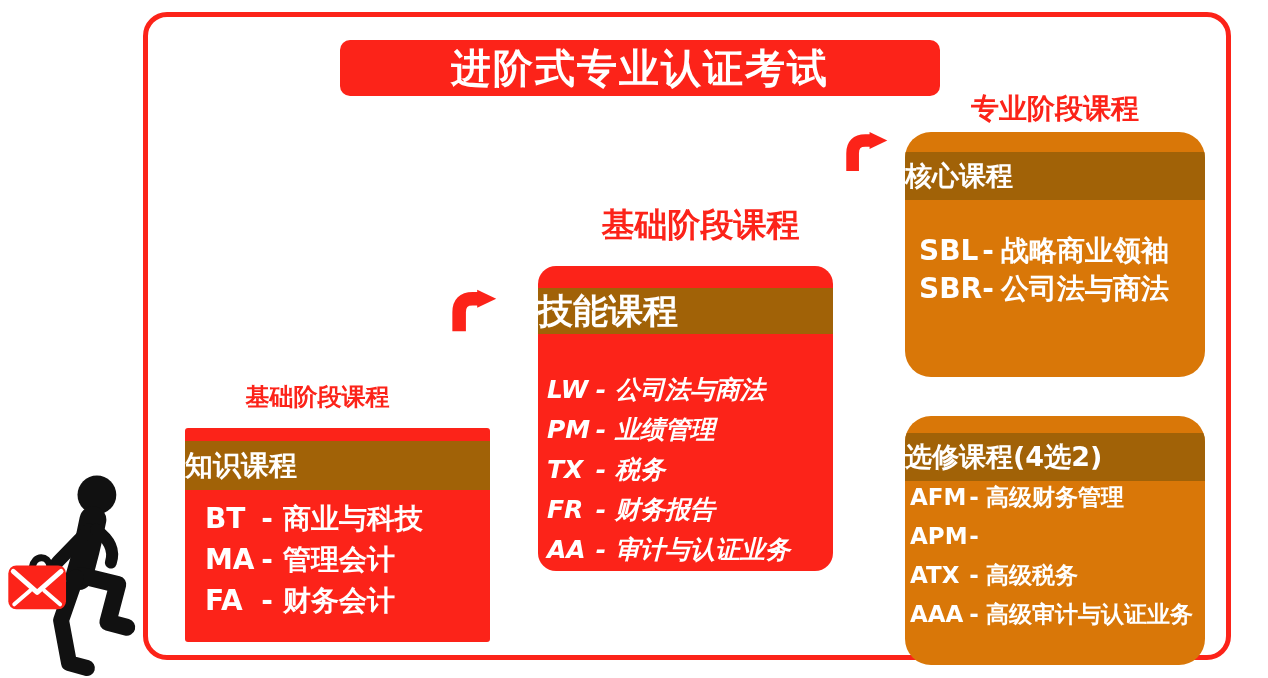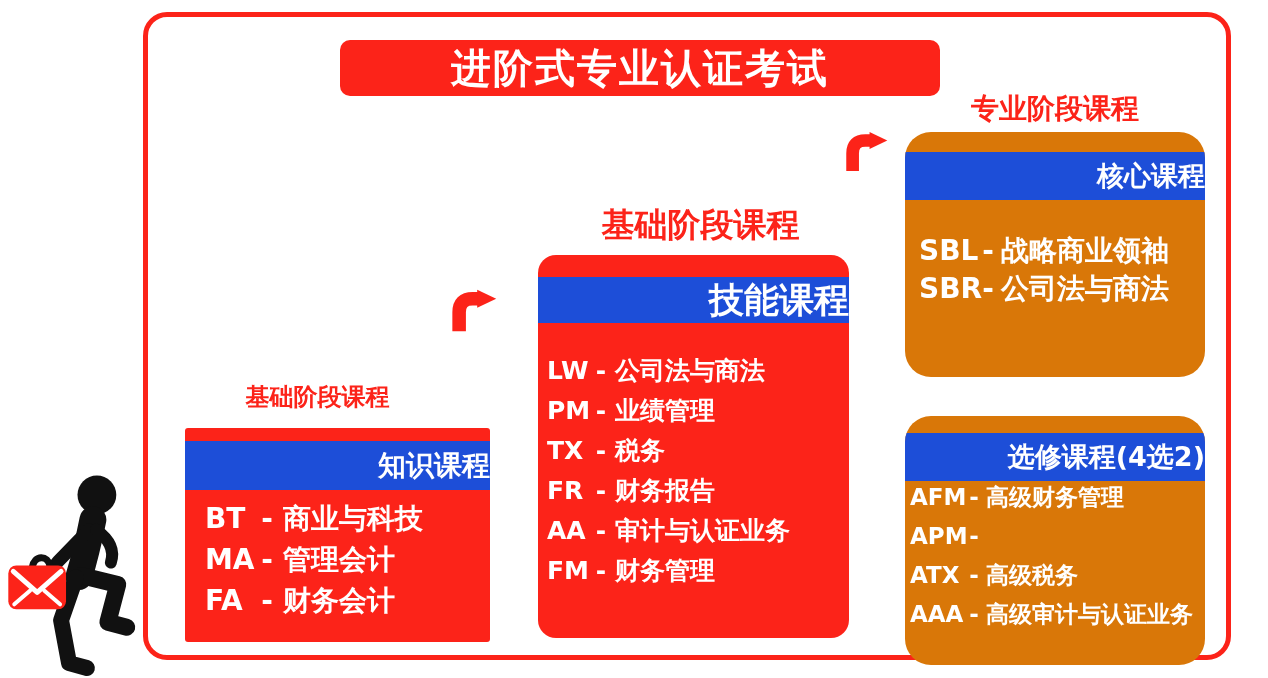--- a/index.html
+++ b/index.html
@@ -19,38 +19,38 @@
   }
   .stage-label{position:absolute;color:#FC2319;text-align:center;}
   #label1{left:165px;top:384px;width:305px;font-size:24px;line-height:26px;}
   #label2{left:548px;top:207px;width:305px;font-size:33px;line-height:36px;}
   #label3{left:905px;top:94px;width:300px;font-size:28px;line-height:30px;}
 
   .course-box{position:absolute;overflow:hidden;color:#fff;}
   .red-theme{background:#FC2319;}
   .orange-theme{background:#D97708;}
   .band{
-    position:absolute;left:0;right:0;background:#1d4ed8;color:#fff;
-    display:flex;align-items:center;justify-content:flex-end;
+    position:absolute;left:0;right:0;background:#a16207;color:#fff;
+    display:flex;align-items:center;justify-content:flex-start;
   }
   .items{position:absolute;left:0;right:0;}
   .item{display:flex;align-items:baseline;white-space:nowrap;}
   .code{display:inline-block;flex:0 0 auto;}
   .dash{display:inline-block;flex:0 0 auto;text-align:center;}
   .cname{display:inline-block;}
 
   #box1{left:185px;top:428px;width:305px;height:214px;border-radius:3px;}
   #box1 .band{top:13px;height:49px;font-size:28px;}
   #box1 .items{top:70px;padding-left:20px;font-size:28px;line-height:41px;}
   #box1 .code{width:46px;} #box1 .dash{width:32px;}
 
-  #box2{left:538px;top:255px;width:295px;height:383px;border-radius:18px;padding-left:16px;}
+  #box2{left:538px;top:266px;width:295px;height:305px;border-radius:18px;}
   #box2 .band{top:22px;height:46px;font-size:35px;}
   #box2 .items{top:351px;margin-top:-255px;padding-left:9px;font-size:25px;line-height:40px;}
-  #box2 .items{top:96px;margin-top:0;}
+  #box2 .items{top:96px;margin-top:8px;font-style:italic;}
   #box2 .code{width:40px;} #box2 .dash{width:28px;}
 
   #box3{left:905px;top:132px;width:300px;height:245px;border-radius:26px;}
   #box3 .band{top:20px;height:48px;font-size:27px;}
   #box3 .items{top:100px;padding-left:14px;font-size:28px;line-height:38px;}
   #box3 .code{width:56px;} #box3 .dash{width:26px;}
 
   #box4{left:905px;top:393px;width:300px;height:249px;border-radius:26px;margin-top:23px;}
   #box4 .band{top:17px;height:48px;font-size:27px;}
   #box4 .items{top:62px;padding-left:5px;font-size:23px;line-height:39px;}

